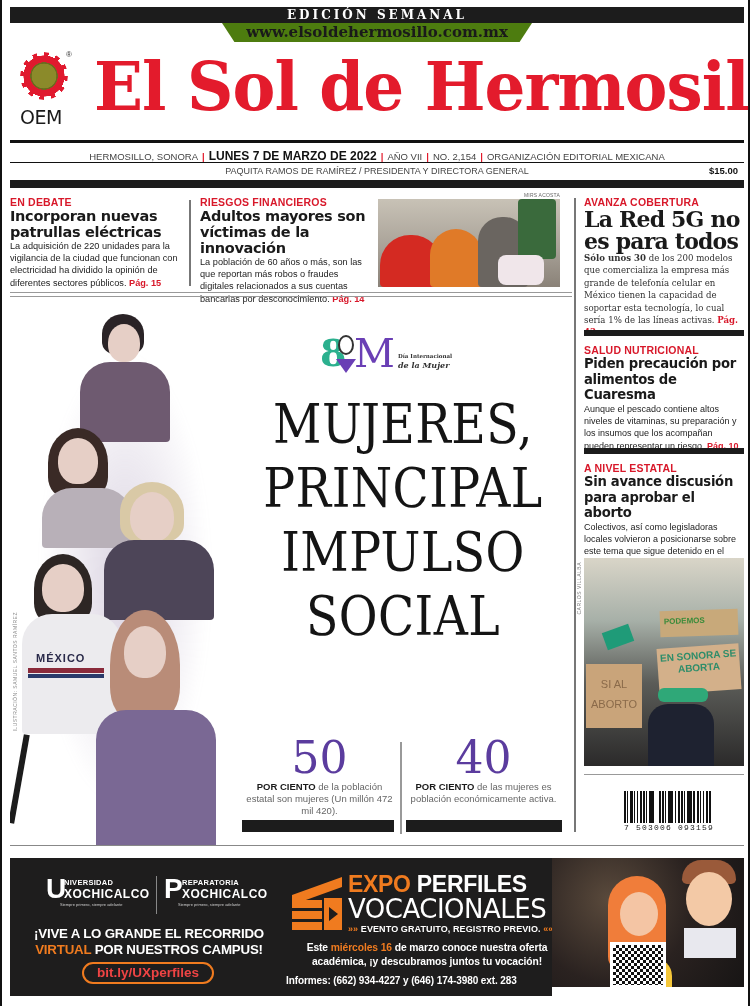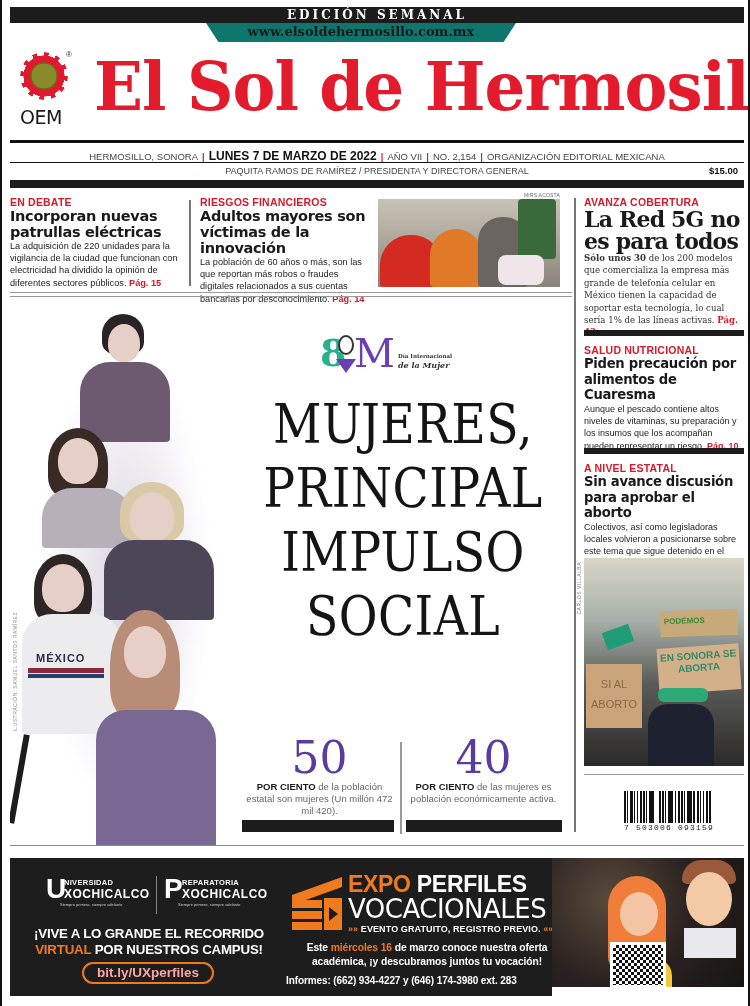--- a/index.html
+++ b/index.html
@@ -2,21 +2,21 @@
 <html><head>
 <meta charset="utf-8">
 <style>
   * { box-sizing: border-box; margin: 0; padding: 0; }
   html, body { width: 750px; height: 1006px; background: #ffffff; overflow: hidden; }
   body { position: relative; font-family: "Liberation Sans", sans-serif; color: #1a1a1a; }
   .frame { position: absolute; left: 0; top: 0; width: 750px; height: 1006px; border-left: 2px solid #111; border-right: 2px solid #111; }
 
   
   .edition-bar { position: absolute; left: 8px; top: 7px; width: 734px; height: 16px; background: #1c1c1c; color: #fff; text-align: center; font-family: "DejaVu Serif", serif; font-weight: bold; font-size: 12px; letter-spacing: 3px; line-height: 16px; }
-  .url-tab { position: absolute; left: 204px; top: 23px; width: 310px; height: 19px; background: #0f766e; clip-path: polygon(0 0, 100% 0, 96% 100%, 4% 100%); text-align: center; font-family: "DejaVu Serif", serif; font-weight: bold; font-size: 13px; line-height: 18px; color: #1a1a1a; }
+  .url-tab { position: absolute; left: 220px; top: 23px; width: 310px; height: 19px; background: #4d7c0f; clip-path: polygon(0 0, 100% 0, 96% 100%, 4% 100%); text-align: center; font-family: "DejaVu Serif", serif; font-weight: bold; font-size: 15px; line-height: 18px; color: #1a1a1a; }
   .logo { position: absolute; left: 14px; top: 50px; width: 58px; height: 76px; }
   .logo .sun { position: absolute; left: 4px; top: 2px; width: 48px; height: 48px; border-radius: 50%; background: radial-gradient(circle, #8b8a2a 0 36%, #6c6a1e 37% 40%, #e0192e 41% 60%, transparent 61%); }
   .logo .sun::before { content: ""; position: absolute; inset: 0; border-radius: 50%; background: repeating-conic-gradient(#e0192e 0 12deg, transparent 12deg 30deg); -webkit-mask: radial-gradient(circle, transparent 0 58%, #000 59%); mask: radial-gradient(circle, transparent 0 58%, #000 59%); }
   .logo .reg { position: absolute; left: 50px; top: 0; font-size: 8px; color: #333; }
   .logo .dem { position: absolute; left: 4px; top: 56px; font-weight: normal; font-size: 19px; letter-spacing: -0.5px; color: #1a1a1a; font-family: "DejaVu Sans", sans-serif; }
   .masthead-title { position: absolute; left: 92px; top: 46px; width: 640px; height: 82px; color: #e31b2c; font-family: "DejaVu Serif", serif; font-weight: bold; font-size: 67px; letter-spacing: -1px; line-height: 82px; white-space: nowrap; transform: scaleX(0.96); transform-origin: left; }
 
   .rule-thick { position: absolute; left: 8px; width: 734px; height: 3px; background: #111; }
   .rule-thin { position: absolute; left: 8px; width: 734px; height: 1px; background: #111; }
   .dateline { position: absolute; left: 8px; top: 146px; width: 734px; text-align: center; font-family: "Liberation Sans Narrow", "Liberation Sans", sans-serif; font-size: 9.5px; color: #444; line-height: 20px; white-space: nowrap; }
@@ -99,21 +99,21 @@
   .ad .uni, .ad .prep { position: absolute; top: 0; color: #fff; }
   .ad .uni { left: 0; }
   .ad .prep { left: 118px; }
   .ad .bigletter { position: absolute; left: 0; top: 0; font-size: 28px; font-weight: bold; line-height: 30px; }
   .ad .line1 { position: absolute; left: 18px; top: 4px; font-size: 7.5px; font-weight: bold; letter-spacing: 0.3px; white-space: nowrap; }
   .ad .line2 { position: absolute; left: 18px; top: 13px; font-size: 12px; font-weight: bold; letter-spacing: 0.5px; white-space: nowrap; }
   .ad .line3 { position: absolute; left: 14px; top: 28px; font-size: 4px; color: #ccc; white-space: nowrap; }
   .ad .divider { position: absolute; left: 148px; top: 22px; width: 1px; height: 38px; background: #888; }
   .ad .tagline { position: absolute; left: 10px; top: 68px; width: 258px; text-align: center; color: #fff; font-weight: bold; font-size: 13.3px; line-height: 16px; letter-spacing: -0.2px; }
   .ad .tagline .orange { color: #f07b1f; }
-  .ad .link-pill { position: absolute; left: 72px; top: 104px; width: 132px; height: 22px; border: 2px solid #f07b1f; border-radius: 12px; color: #fca5a5; font-weight: bold; font-size: 13.5px; line-height: 18px; text-align: center; }
+  .ad .link-pill { position: absolute; left: 72px; top: 104px; width: 132px; height: 22px; border: 2px solid #f07b1f; border-radius: 12px; color: #ef4444; font-weight: bold; font-size: 13.5px; line-height: 18px; text-align: center; }
   .ad .box-icon { position: absolute; left: 282px; top: 18px; width: 50px; height: 58px; }
   .ad .box-icon .b1 { position: absolute; left: 0; top: 10px; width: 50px; height: 10px; background: #f07b1f; transform: skewY(-20deg); }
   .ad .box-icon .b2 { position: absolute; left: 0; top: 24px; width: 30px; height: 8px; background: #f07b1f; }
   .ad .box-icon .b3 { position: absolute; left: 0; top: 35px; width: 30px; height: 8px; background: #f07b1f; }
   .ad .box-icon .b4 { position: absolute; left: 0; top: 46px; width: 30px; height: 8px; background: #f07b1f; }
   .ad .box-icon .face { position: absolute; left: 32px; top: 22px; width: 18px; height: 32px; background: #f07b1f; }
   .ad .box-icon .play { position: absolute; left: 37px; top: 31px; width: 0; height: 0; border-top: 7px solid transparent; border-bottom: 7px solid transparent; border-left: 9px solid #1e1d1d; }
   .ad .expo { position: absolute; left: 338px; top: 14px; white-space: nowrap; }
   .ad .expo .l1 { font-size: 23px; font-weight: bold; line-height: 24px; color: #fff; letter-spacing: -0.3px; }
   .ad .expo .l1 .orange { color: #f07b1f; }

